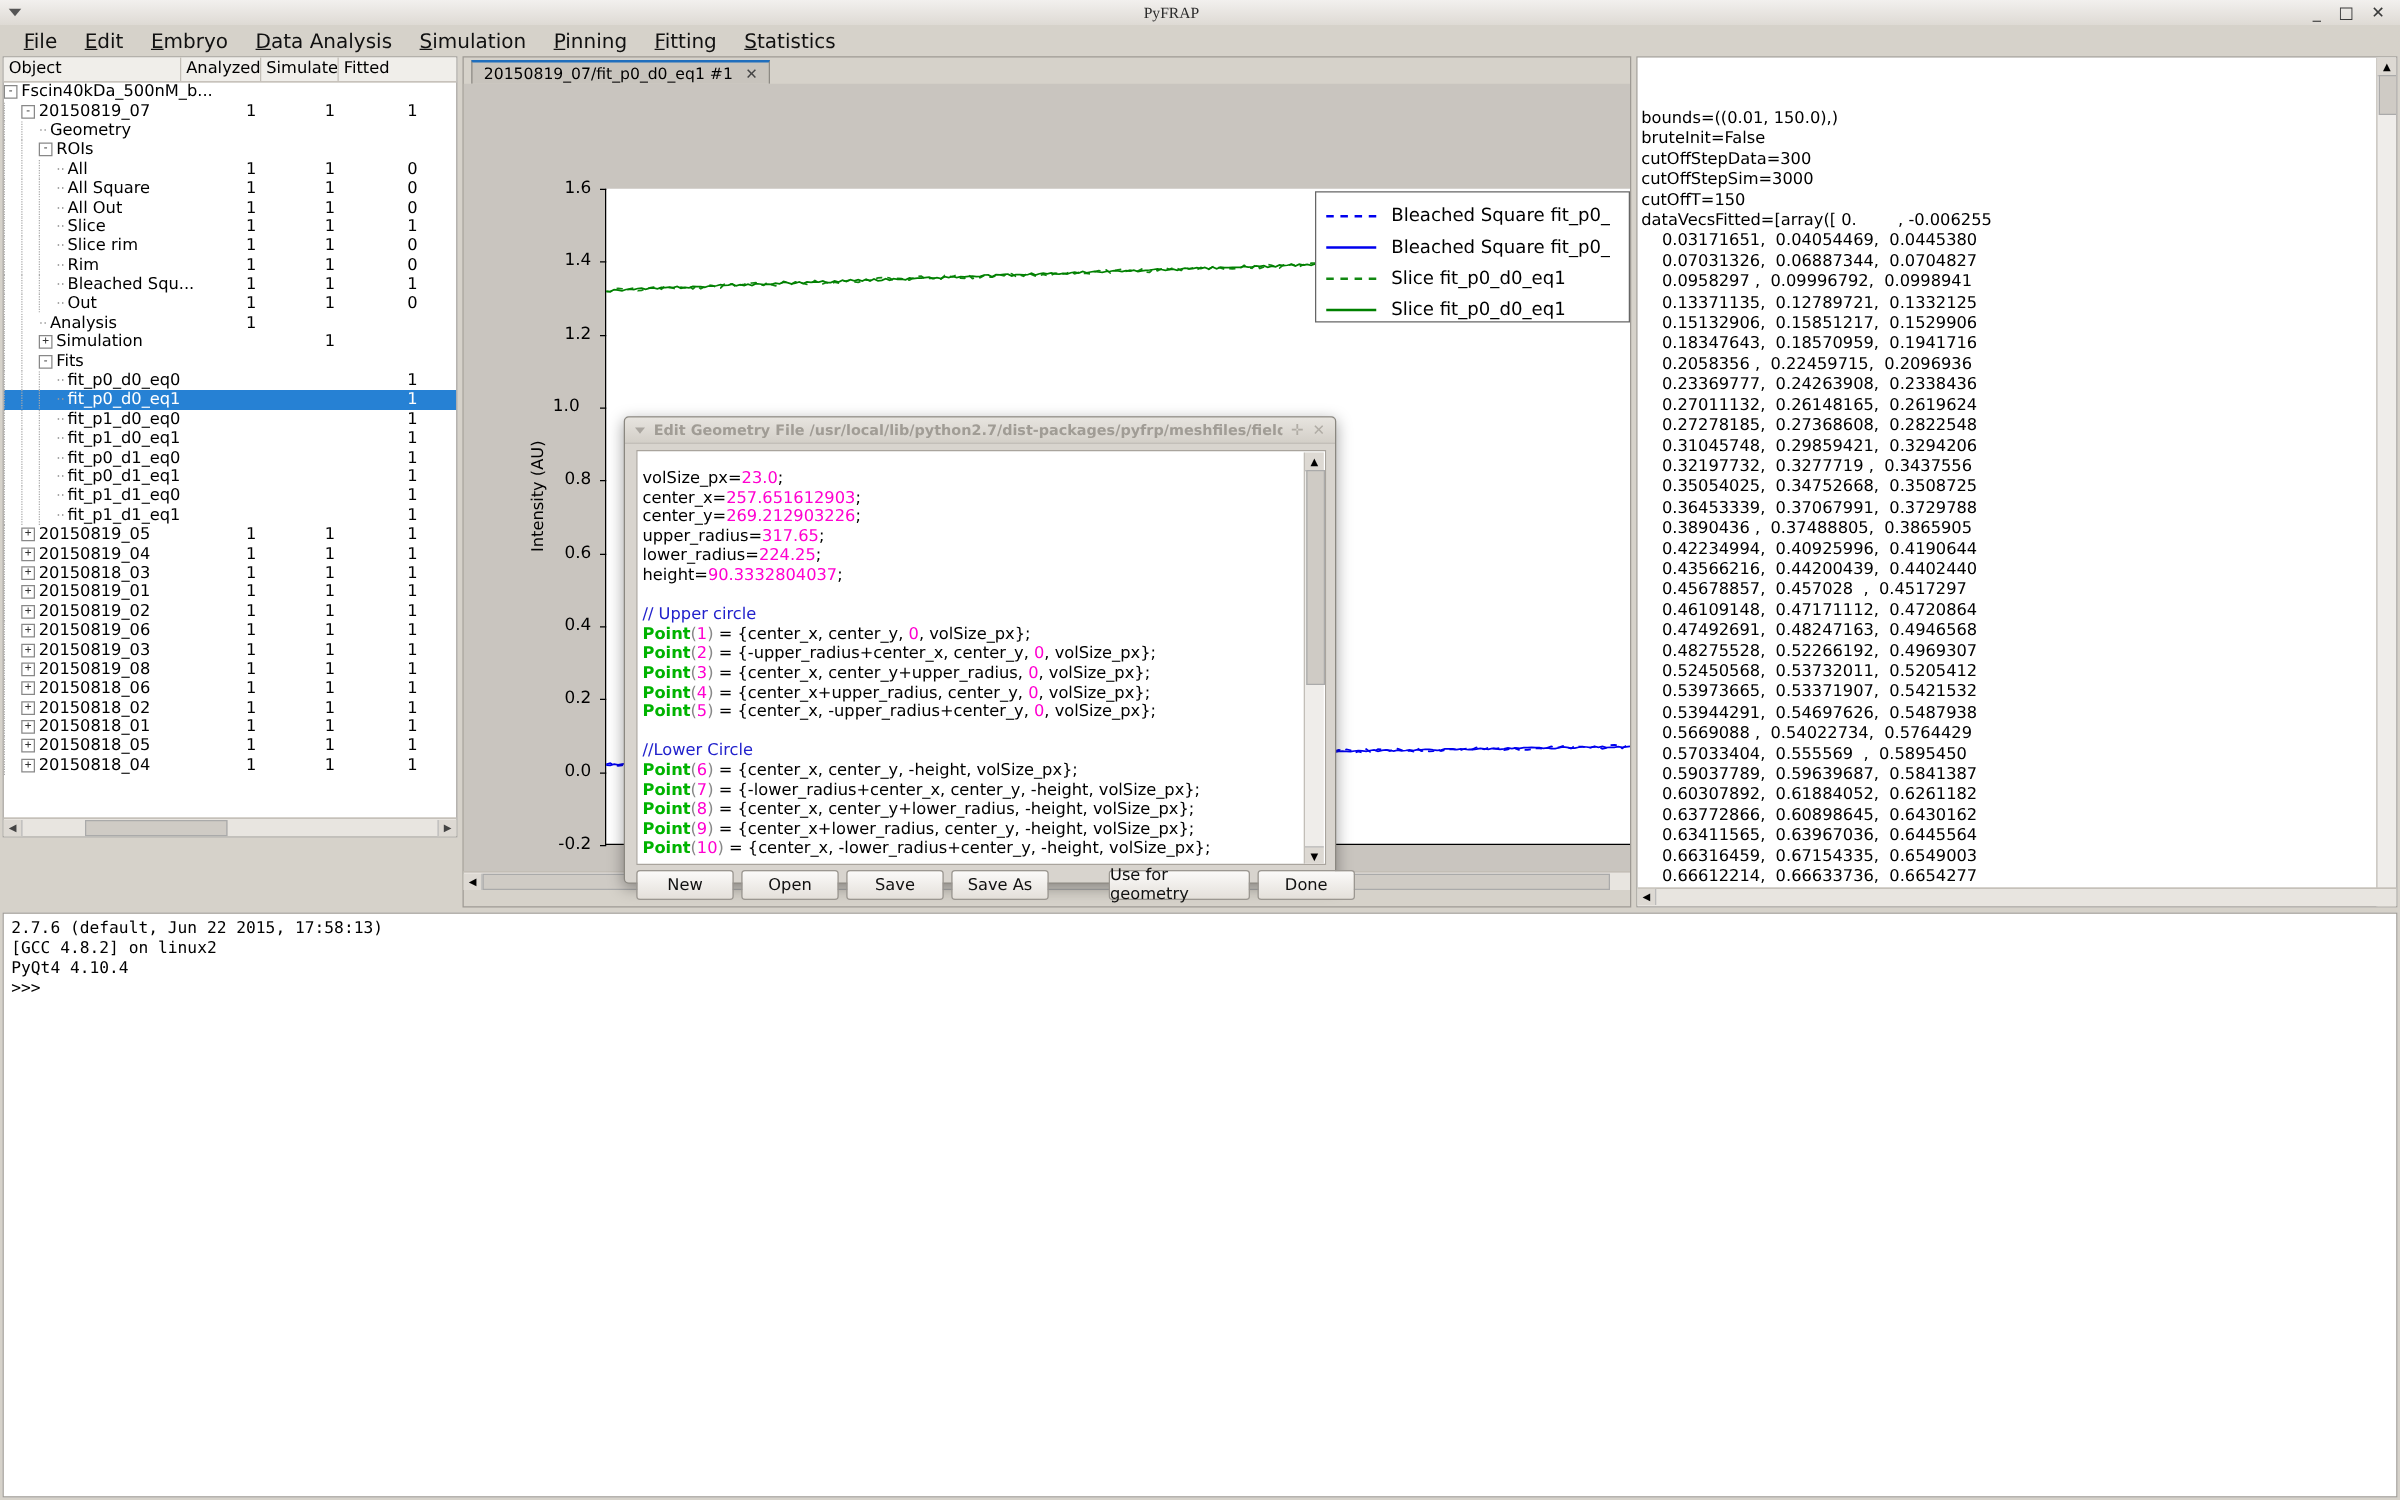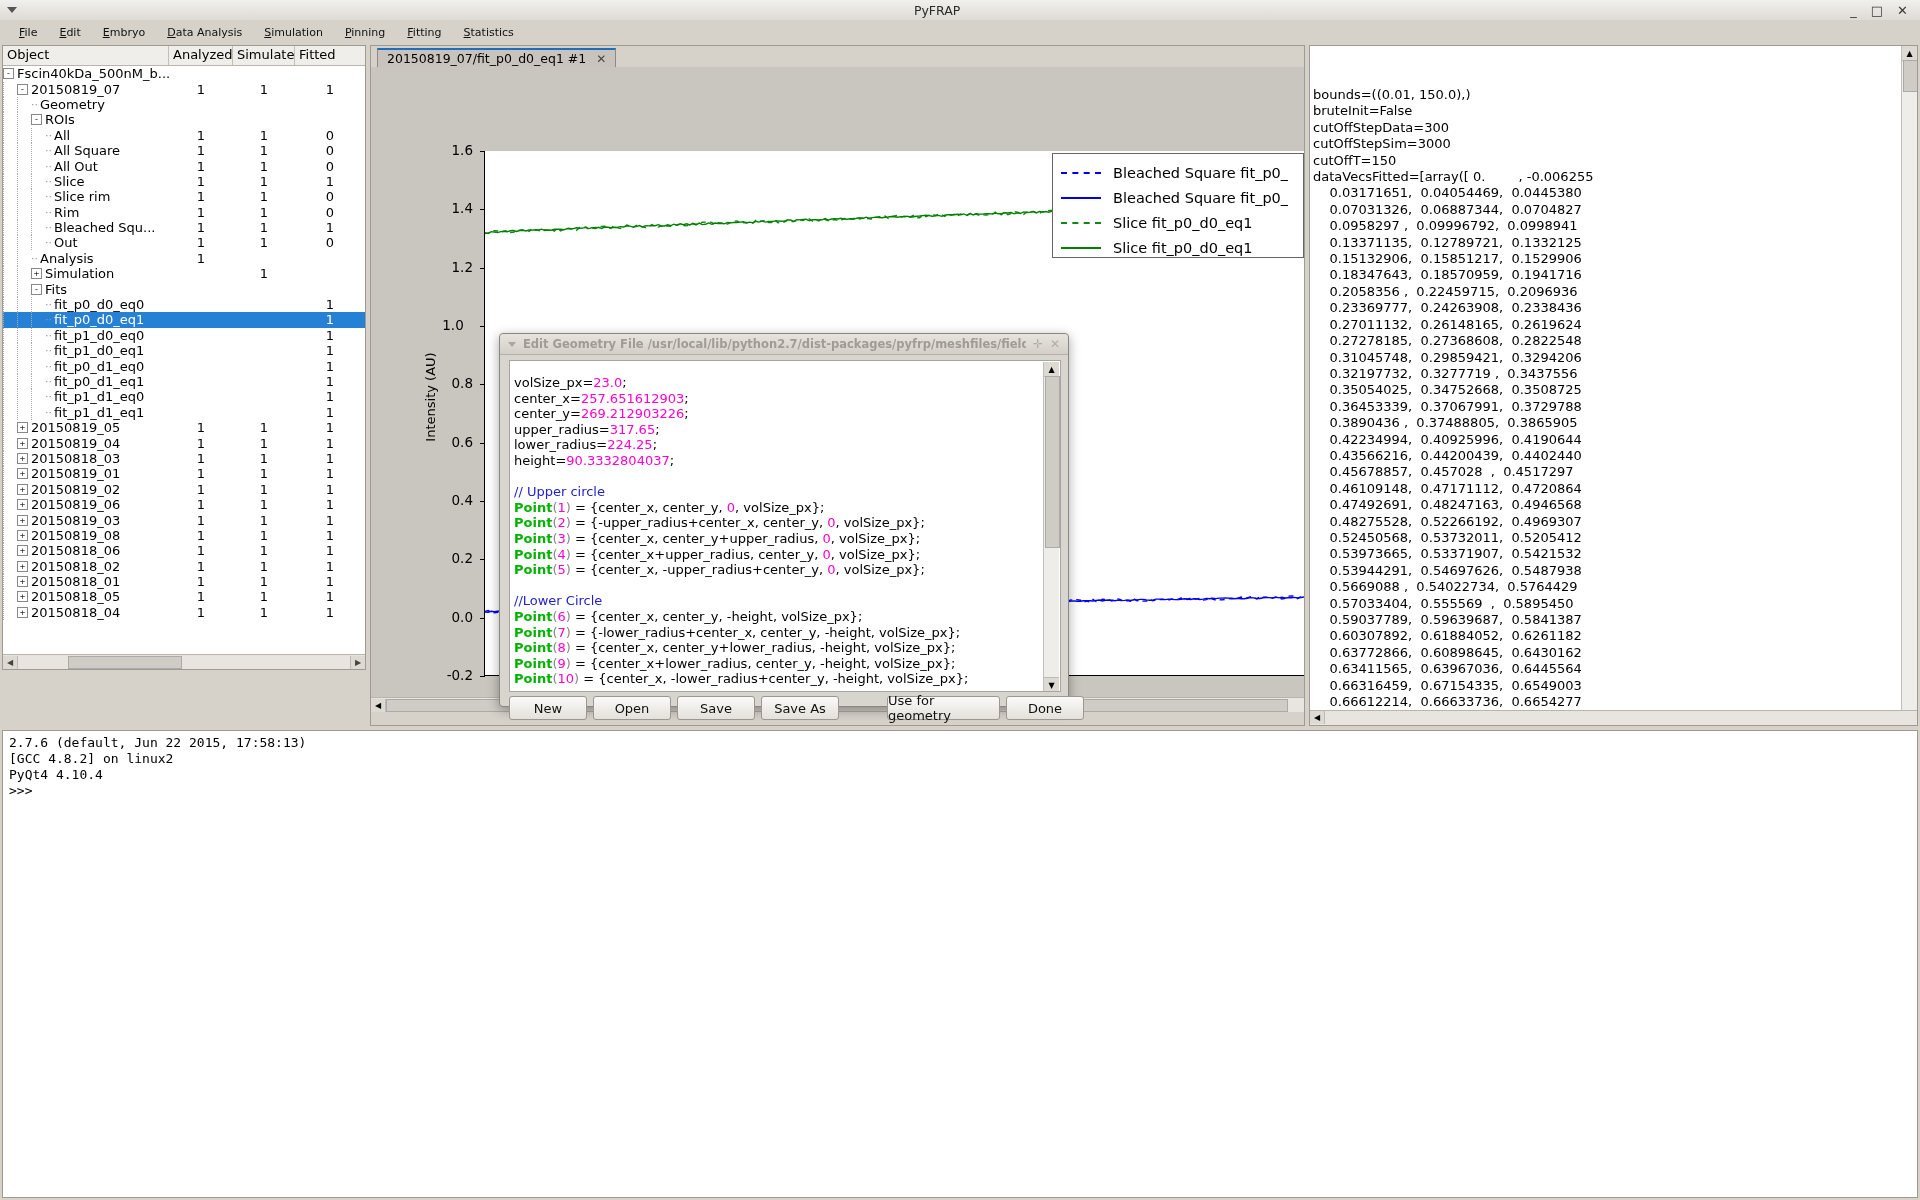--- a/index.html
+++ b/index.html
@@ -13,44 +13,44 @@
   .app{position:relative;width:1920px;height:1200px;background:#d6d2ca;}
 
   
   .titlebar{
     position:absolute;left:0;top:0;width:1920px;height:20px;
     background:linear-gradient(#f2f0ee,#dedad4);
     border-bottom:1px solid #b9b4ac;
     display:flex;align-items:center;
   }
   .titlebar .tb-left{width:24px;display:flex;justify-content:center;align-items:center;}
-  .titlebar .tb-title{flex:1;text-align:center;font-size:12.5px;color:#2b2b2b;}
+  .titlebar .tb-title{flex:1;text-align:center;font-size:12.5px;color:#2b2b2b;font-family:Liberation Serif, serif;}
   .titlebar .tb-btns{display:flex;gap:14px;padding-right:12px;font-size:13px;color:#3a3a3a;}
   .caret{width:0;height:0;border-left:5px solid transparent;border-right:5px solid transparent;border-top:6px solid #555;}
 
   
   .menubar{
     position:absolute;left:0;top:20px;width:1920px;height:24px;
     background:#d6d2ca;display:flex;align-items:center;padding-left:8px;
   }
-  .menu-item{padding:2px 11px;font-size:11px;color:#111;cursor:default;}
+  .menu-item{padding:2px 11px;font-size:16px;color:#111;cursor:default;}
   .menu-item u{text-decoration:underline;}
 
   
   .treepanel{
     position:absolute;left:2px;top:45px;width:364px;height:625px;
     background:#fff;border:1px solid #9e9a94;box-sizing:border-box;
     display:flex;flex-direction:column;
   }
   .tree-head{
     display:flex;height:19px;background:#f0eeea;border-bottom:1px solid #b9b4ac;
     font-size:13px;flex:none;
   }
   .tree-head div{padding:1px 4px;border-right:1px solid #c3bfb8;overflow:hidden;white-space:nowrap;box-sizing:border-box;}
-  .th-obj{width:166px;}
+  .th-obj{width:142px;}
   .th-ana{width:64px;}
   .th-sim{width:62px;}
   .th-fit{width:70px;border-right:none !important;}
   .tree-body{flex:1;overflow:hidden;position:relative;}
   .trow{display:flex;height:15.4px;align-items:center;font-size:13px;white-space:nowrap;}
   .trow.sel{background:#2681d4;color:#fff;}
   .trow .c-obj{width:166px;display:flex;align-items:center;overflow:hidden;box-sizing:border-box;}
   .trow .c-num{width:64px;text-align:center;box-sizing:border-box;}
   .trow .c-num2{width:62px;text-align:center;box-sizing:border-box;}
   .trow .c-num3{width:70px;text-align:center;box-sizing:border-box;}

